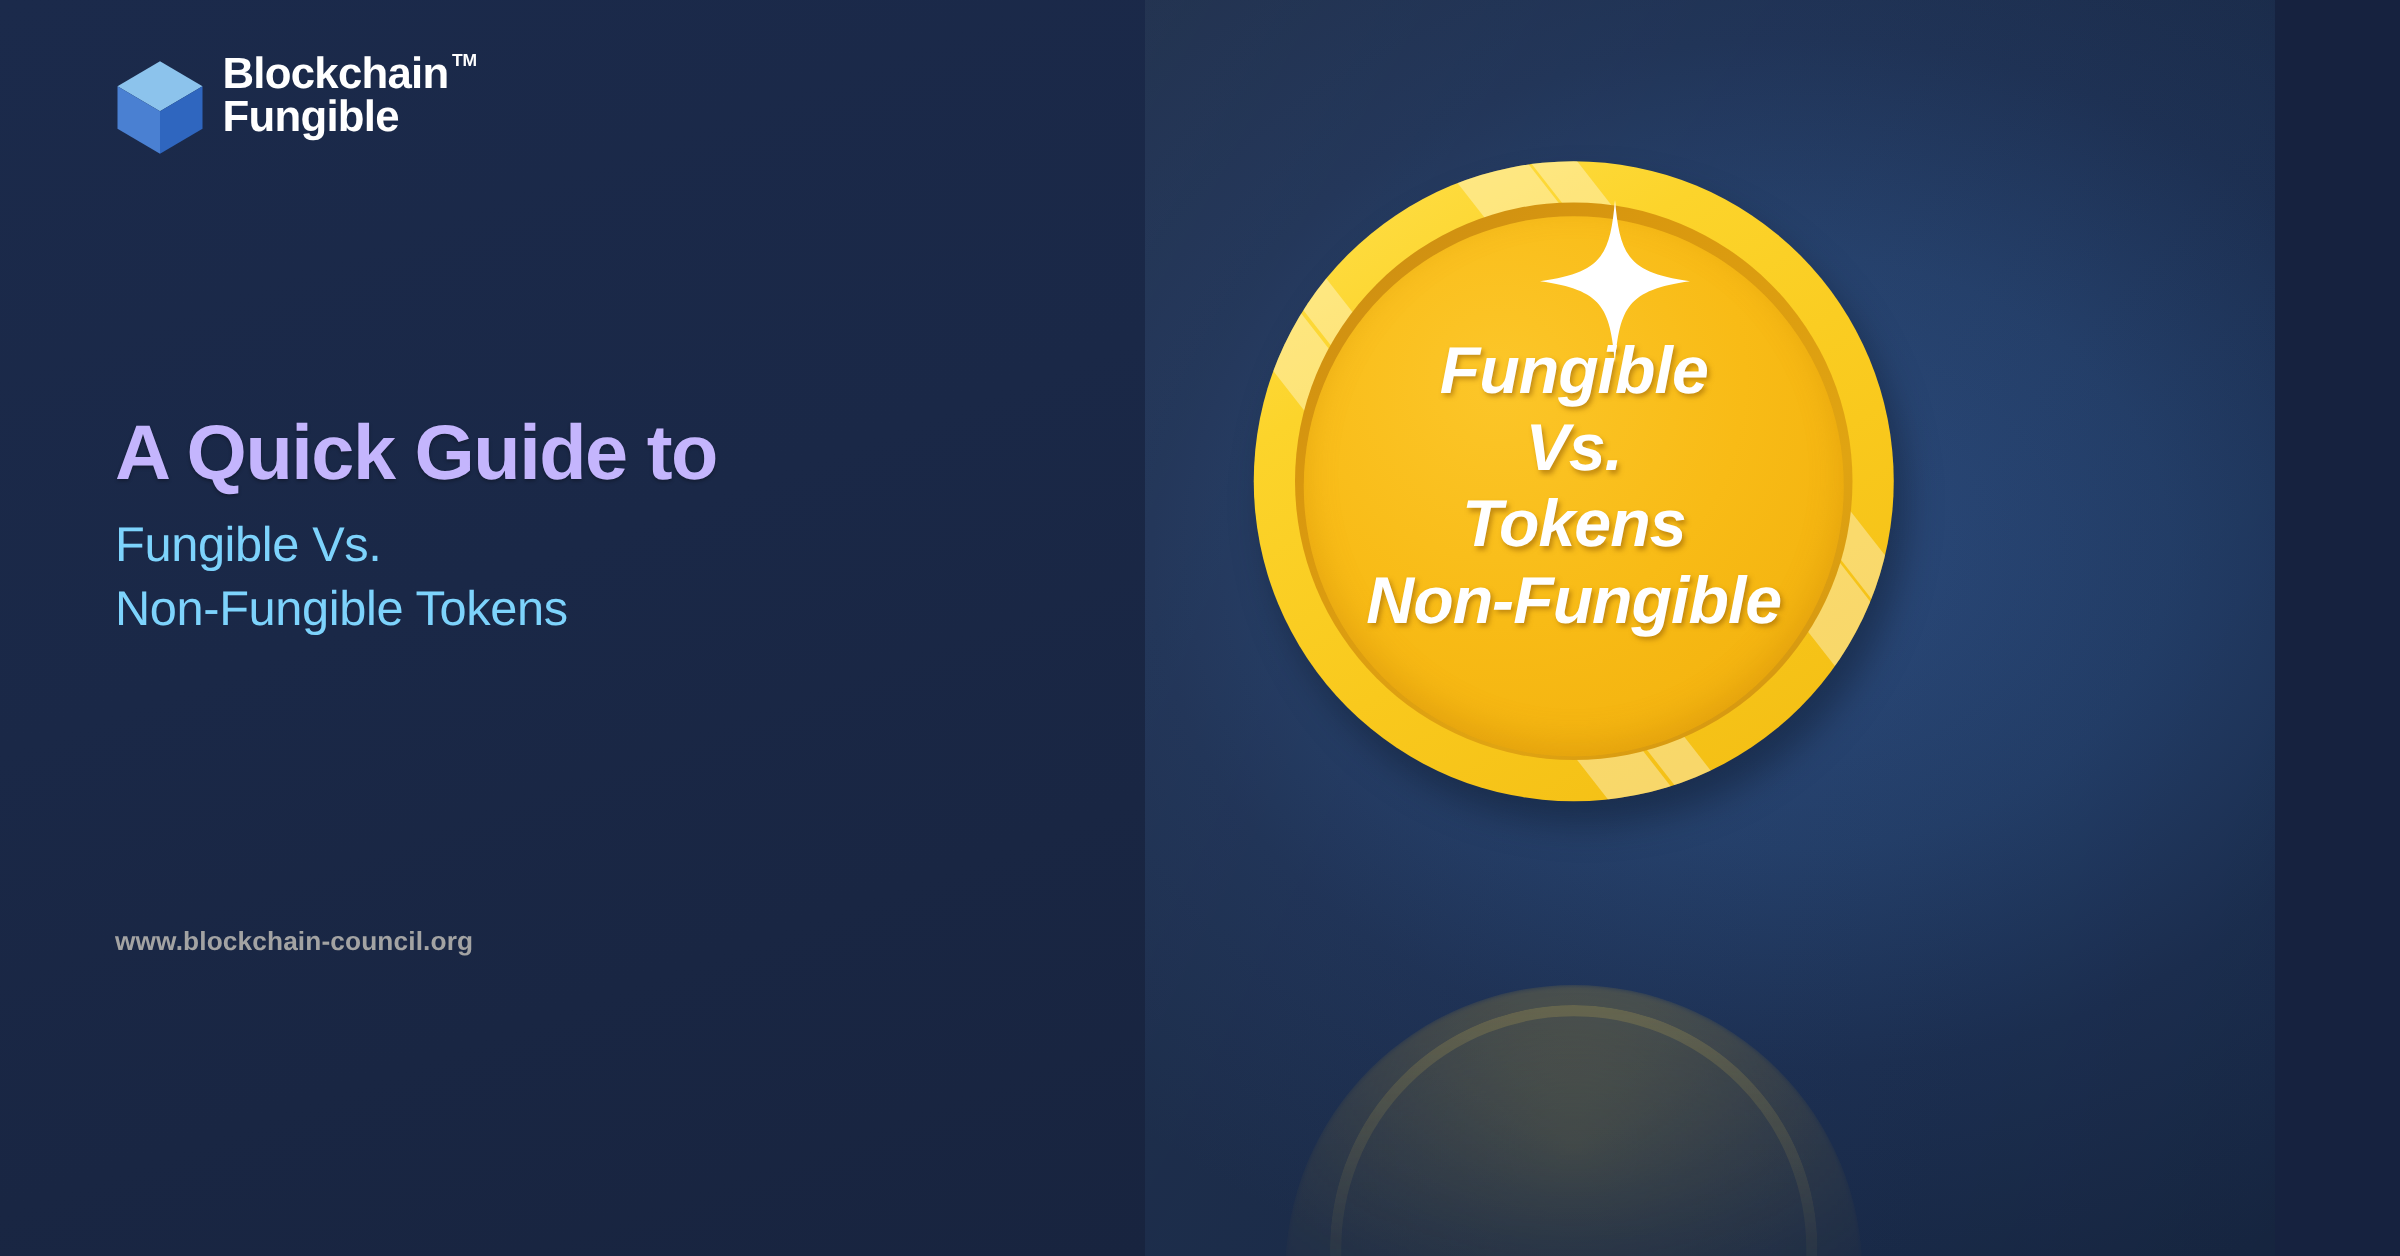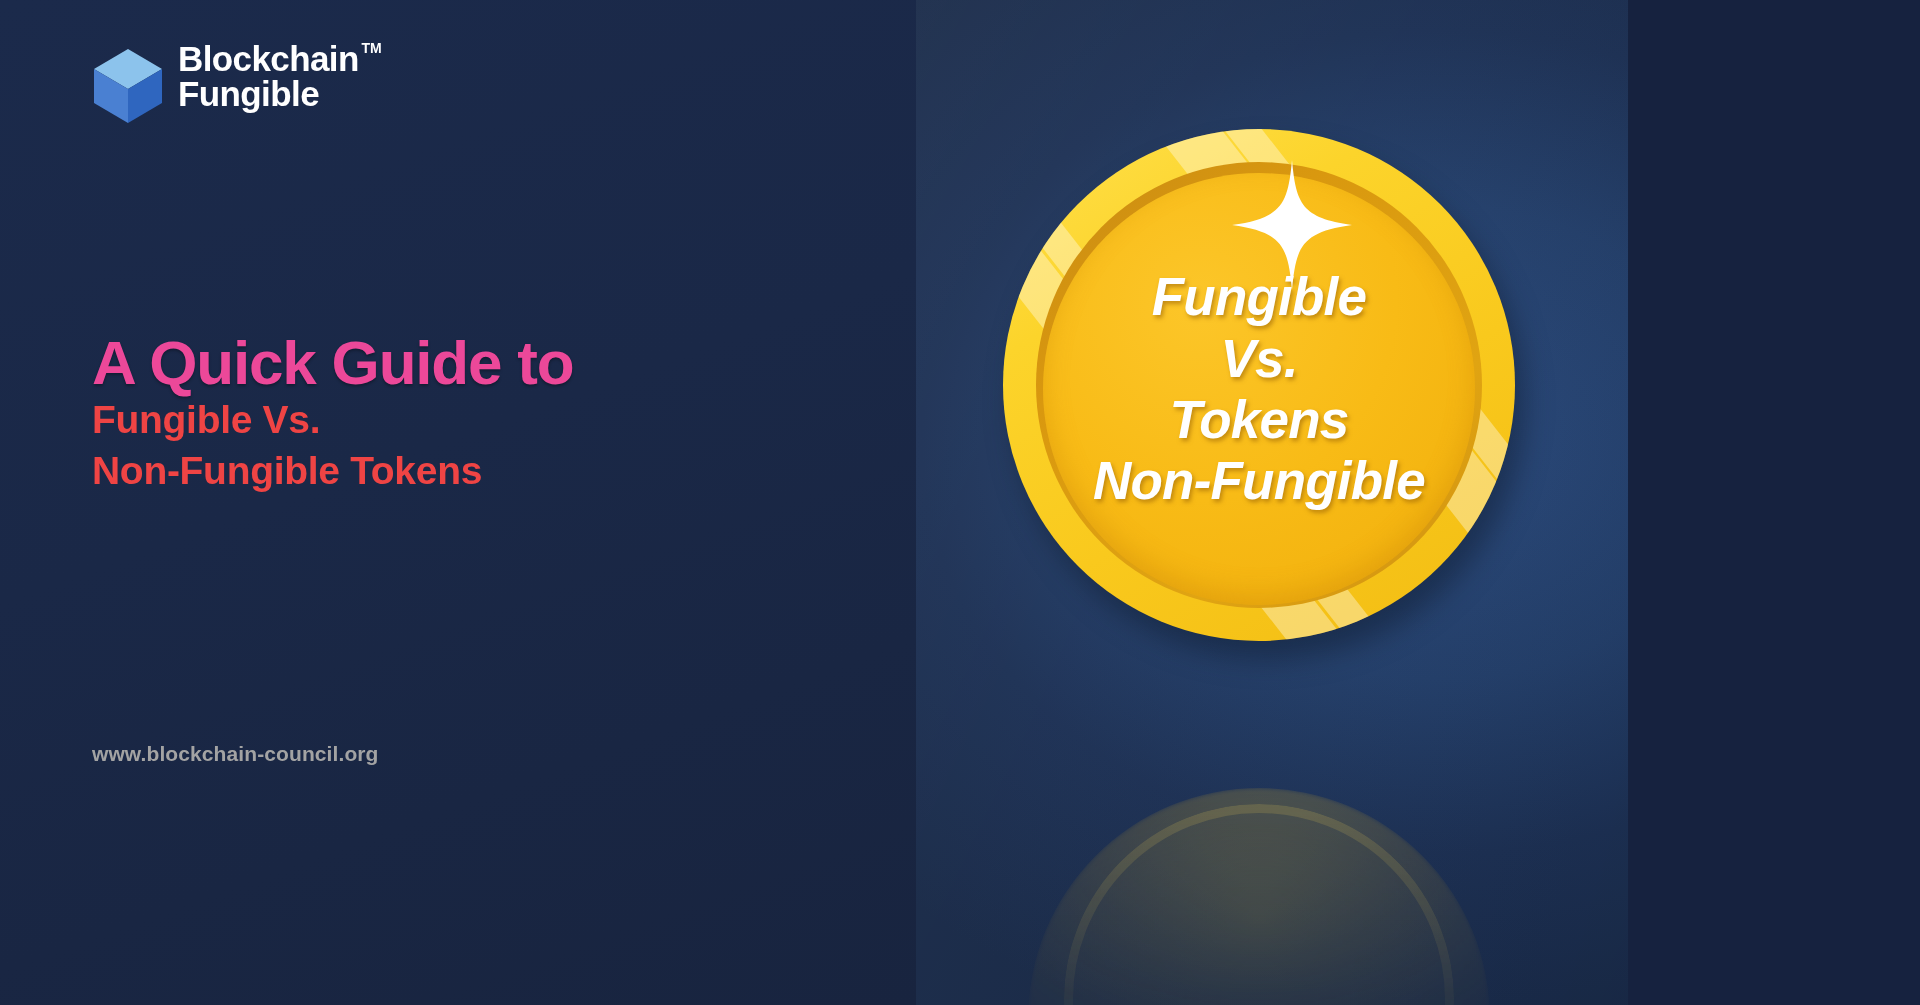--- a/index.html
+++ b/index.html
@@ -4,21 +4,21 @@
 <style>
   * { margin:0; padding:0; box-sizing:border-box; }
   html,body { width:1920px; height:1005px; overflow:hidden; }
   body {
     font-family:"Liberation Sans", sans-serif;
     background:#16223f;
   }
 
   .banner {
     position:relative;
-    width:1628px; height:1005px;
+    width:1820px; height:1005px;
     overflow:hidden;
     background:#16223f;
   }
 
   
   .left-panel {
     position:absolute; left:0; top:0;
     width:916px; height:1005px;
     background:linear-gradient(160deg,#1b2a4b 0%,#1a2847 45%,#18243f 100%);
     z-index:3;
@@ -59,32 +59,33 @@
     position:absolute; top:-2px; right:-23px;
     color:#ffffff; font-size:14px; font-weight:bold;
     letter-spacing:0px;
     margin-left:44px;
   }
   .logo-row1 { position:relative; display:inline-block; }
 
   
   .headline-block { position:absolute; left:92px; top:330px; z-index:6; }
   .headline {
-    color:#ec4899;
+    color:#c4b5fd;
     font-size:62px;
     font-weight:bold;
     letter-spacing:-1.2px;
     line-height:1.05;
     white-space:nowrap;
     text-shadow:0 2px 3px rgba(0,0,0,0.30);
   }
   .subheadline {
-    color:#ef4444;
+    margin-top:17px;
+    color:#7dd3fc;
     font-size:39px;
-    font-weight:bold;
+    font-weight:normal;
     line-height:1.30;
     letter-spacing:-0.3px;
     white-space:nowrap;
   }
 
   
   .site-url {
     position:absolute; left:92px; top:742px;
     color:#a3a3a3;
     font-size:21px;

